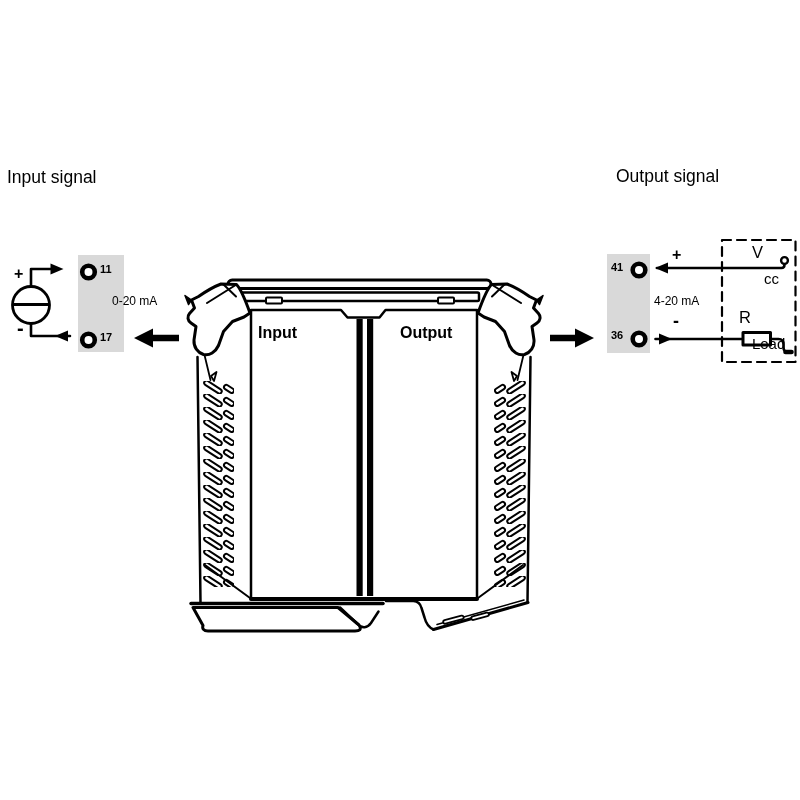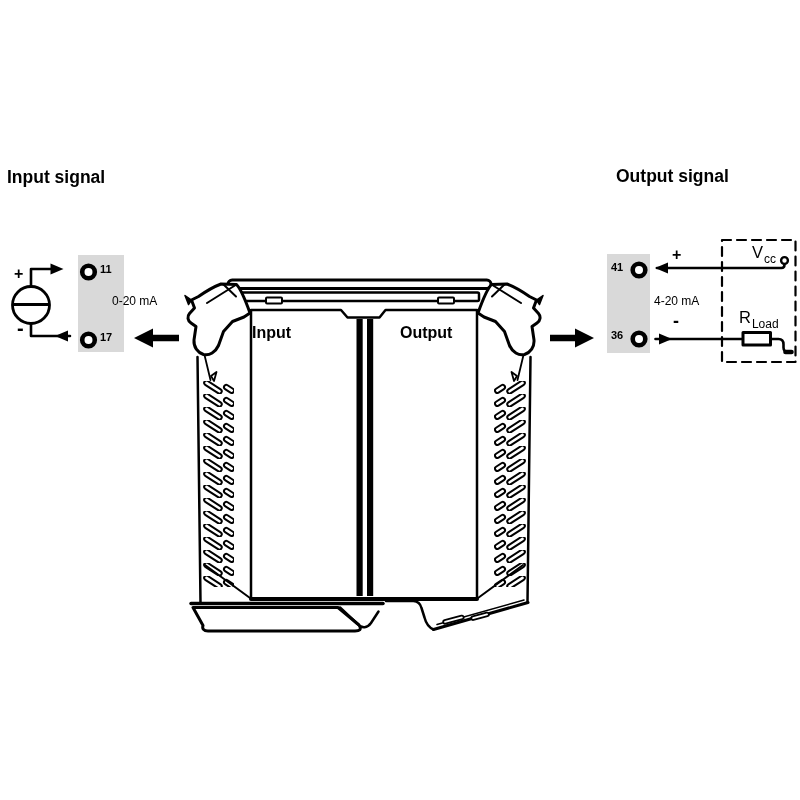--- a/index.html
+++ b/index.html
@@ -2,28 +2,28 @@
 <html><head>
 <meta charset="utf-8">
 <style>
   html,body{margin:0;padding:0;background:#fff;}
   .canvas{
     position:relative;width:800px;height:800px;background:#ffffff;overflow:hidden;
     font-family:"Liberation Sans",sans-serif;color:#000;
   }
   .layer{position:absolute;left:0;top:0;}
   .t{position:absolute;line-height:1;white-space:nowrap;color:#000;}
-  .title{font-size:17.5px;font-weight:bold;}
+  .title{font-size:17.5px;font-weight:normal;}
   .mod-label{font-size:16px;font-weight:bold;}
   .term-num{font-size:11px;font-weight:bold;}
   .range{font-size:12px;}
   .sign{font-weight:bold;}
   .subgrp{display:inline-flex;align-items:flex-start;}
   .subgrp .base{font-size:16.5px;}
-  .subgrp .sub{font-size:12px;position:relative;top:9px;left:1px;}
+  .subgrp .sub{font-size:15px;position:relative;top:27px;left:1px;}
 </style>
 </head>
 <body>
 
 <div class="canvas">
 
   <svg class="layer" width="800" height="800" viewBox="0 0 800 800">
     <defs>
       <pattern id="ventL" x="202" y="381" width="33" height="13" patternUnits="userSpaceOnUse">
         <g stroke="#000" stroke-width="2" fill="#ffffff">
@@ -127,21 +127,21 @@
       <rect x="743" y="332.5" width="27.5" height="12.5" fill="#fff" stroke-width="3"></rect>
 
       <path d="M770.5 339 H778.5 C782 339 783.5 341 783.5 344.5 V347.5 C783.5 350.5 785.5 352 788.5 352 H791" stroke-width="2.6"></path>
       <line x1="785.5" y1="352" x2="791.5" y2="352" stroke-width="4.6"></line>
     </g>
   </svg>
 
   <div class="t title" style="left:7px;top:169px">Input signal</div>
   <div class="t title" style="left:616px;top:168px">Output signal</div>
 
-  <div class="t mod-label" style="left:252px;top:325px">Input</div>
+  <div class="t mod-label" style="left:258px;top:325px">Input</div>
   <div class="t mod-label" style="left:400px;top:325px">Output</div>
 
   <div class="t term-num" style="left:100px;top:264px">11</div>
   <div class="t term-num" style="left:100px;top:332px">17</div>
   <div class="t term-num" style="left:611px;top:262px">41</div>
   <div class="t term-num" style="left:611px;top:330px">36</div>
 
   <div class="t range" style="left:112px;top:295px">0-20 mA</div>
   <div class="t range" style="left:654px;top:295px">4-20 mA</div>
 

